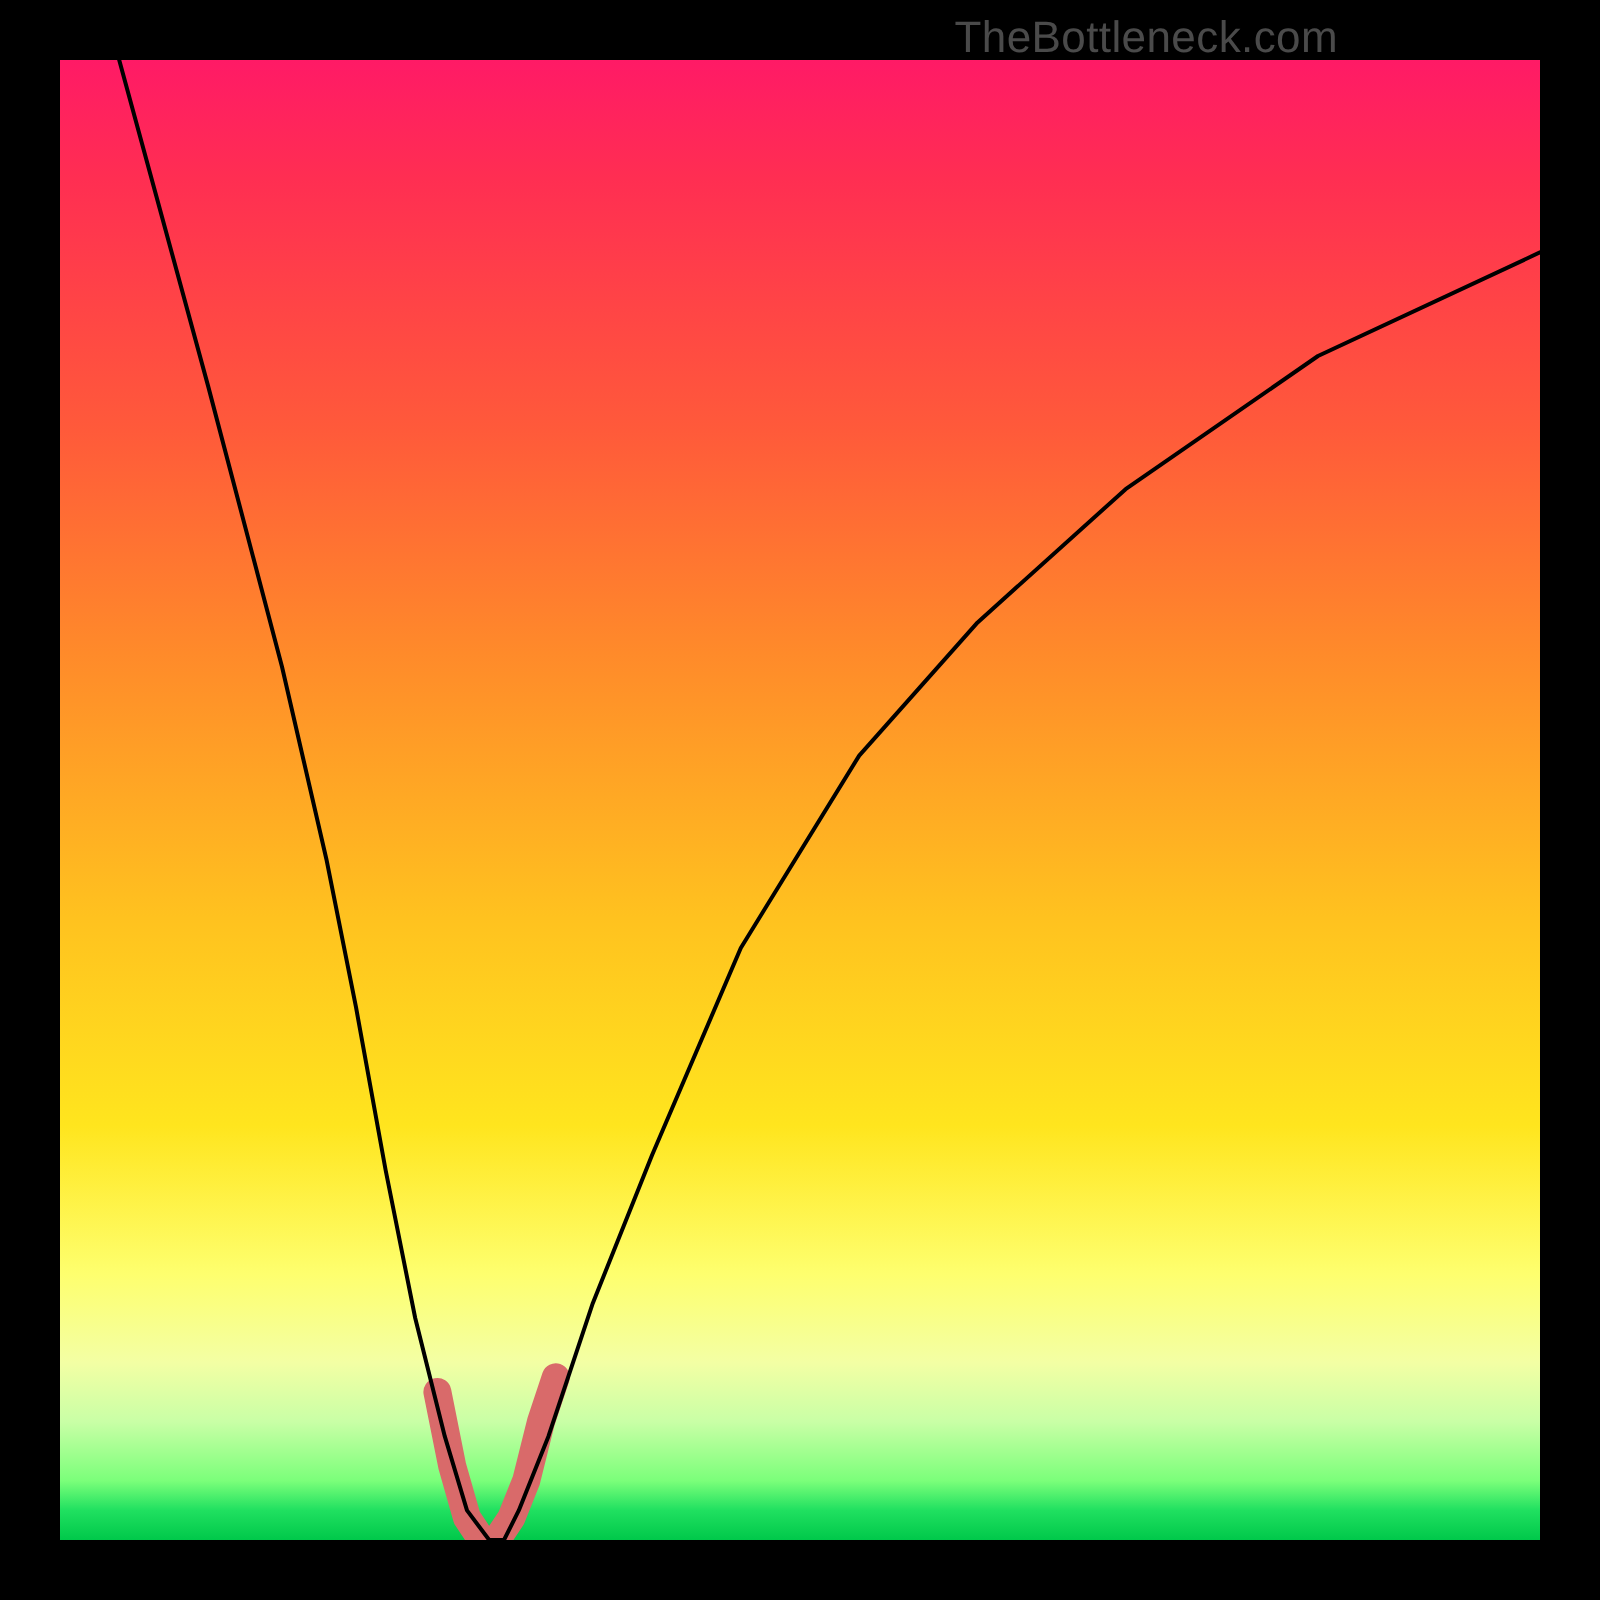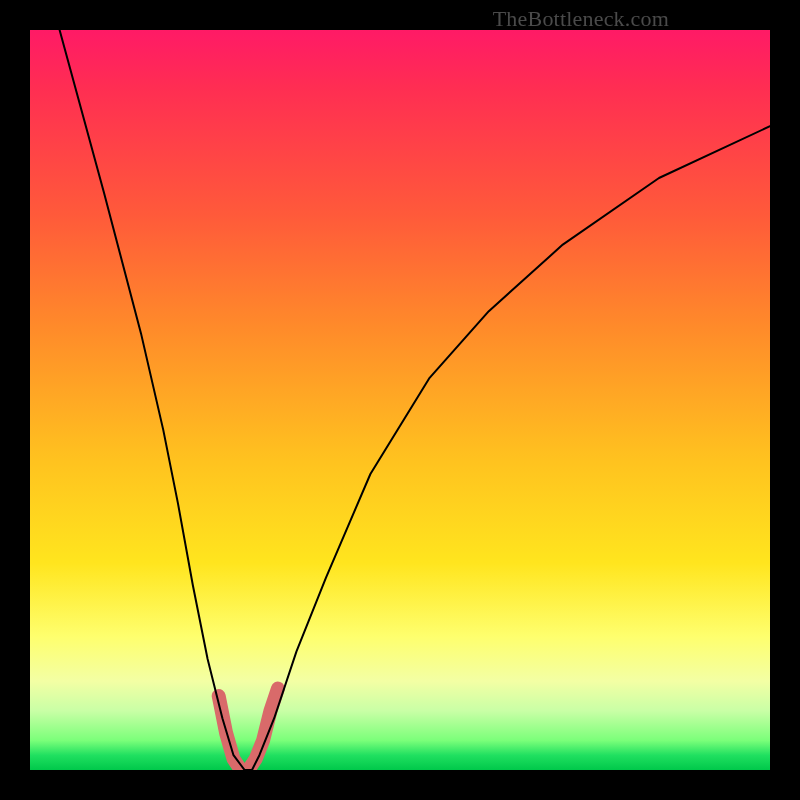--- a/index.html
+++ b/index.html
@@ -9,21 +9,20 @@
     height: 800px;
     background: #000;
     overflow: hidden;
     font-family: Arial, Helvetica, sans-serif;
   }
   .chart-wrapper {
     position: relative;
     width: 683px;
     height: 800px;
     background: #000;
-    font-family: Liberation Serif, serif;
   }
   .plot-area {
     position: absolute;
     left: 30px;
     top: 30px;
     width: 740px;
     height: 740px;
     overflow: hidden;
   }
   .gradient-bg {

